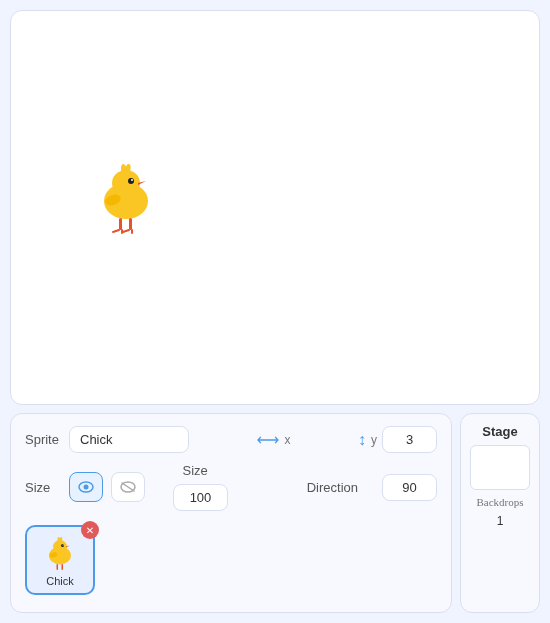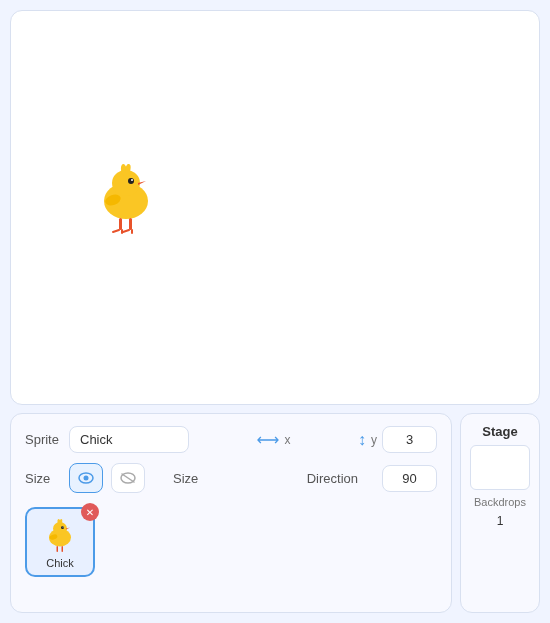--- a/index.html
+++ b/index.html
@@ -209,20 +209,21 @@
       height: 45px;
       background: #fff;
       border-radius: 6px;
       border: 1.5px solid #d8e0f0;
     }
 
     .stage-backdrops-label {
       font-size: 11px;
       color: #777;
       text-align: center;
+      font-family: Liberation Serif, serif;
     }
 
     .stage-backdrops-count {
       font-size: 12px;
       color: #333;
       text-align: center;
     }
   </style>
 </head>
 <body>
@@ -287,20 +288,21 @@
       </button>
       <button class="show-btn muted" title="Hide">
         <svg width="16" height="12" viewBox="0 0 16 12" fill="none" xmlns="http://www.w3.org/2000/svg">
           <line x1="2" y1="2" x2="14" y2="10" stroke="#aaa" stroke-width="1.5" stroke-linecap="round"></line>
           <ellipse cx="8" cy="6" rx="7" ry="5" stroke="#aaa" stroke-width="1.5" fill="none"></ellipse>
         </svg>
       </button>
 
       <div class="size-group">
         <span class="sprite-label">Size</span>
+        <input class="coord-input" type="text" value="100" style="">
       </div>
 
       <div class="dir-group">
         <span class="sprite-label">Direction</span>
         <input class="coord-input" type="text" value="90" style="">
       </div>
     </div>
 
     <div class="sprite-thumbnails">
       <div class="sprite-thumb">

